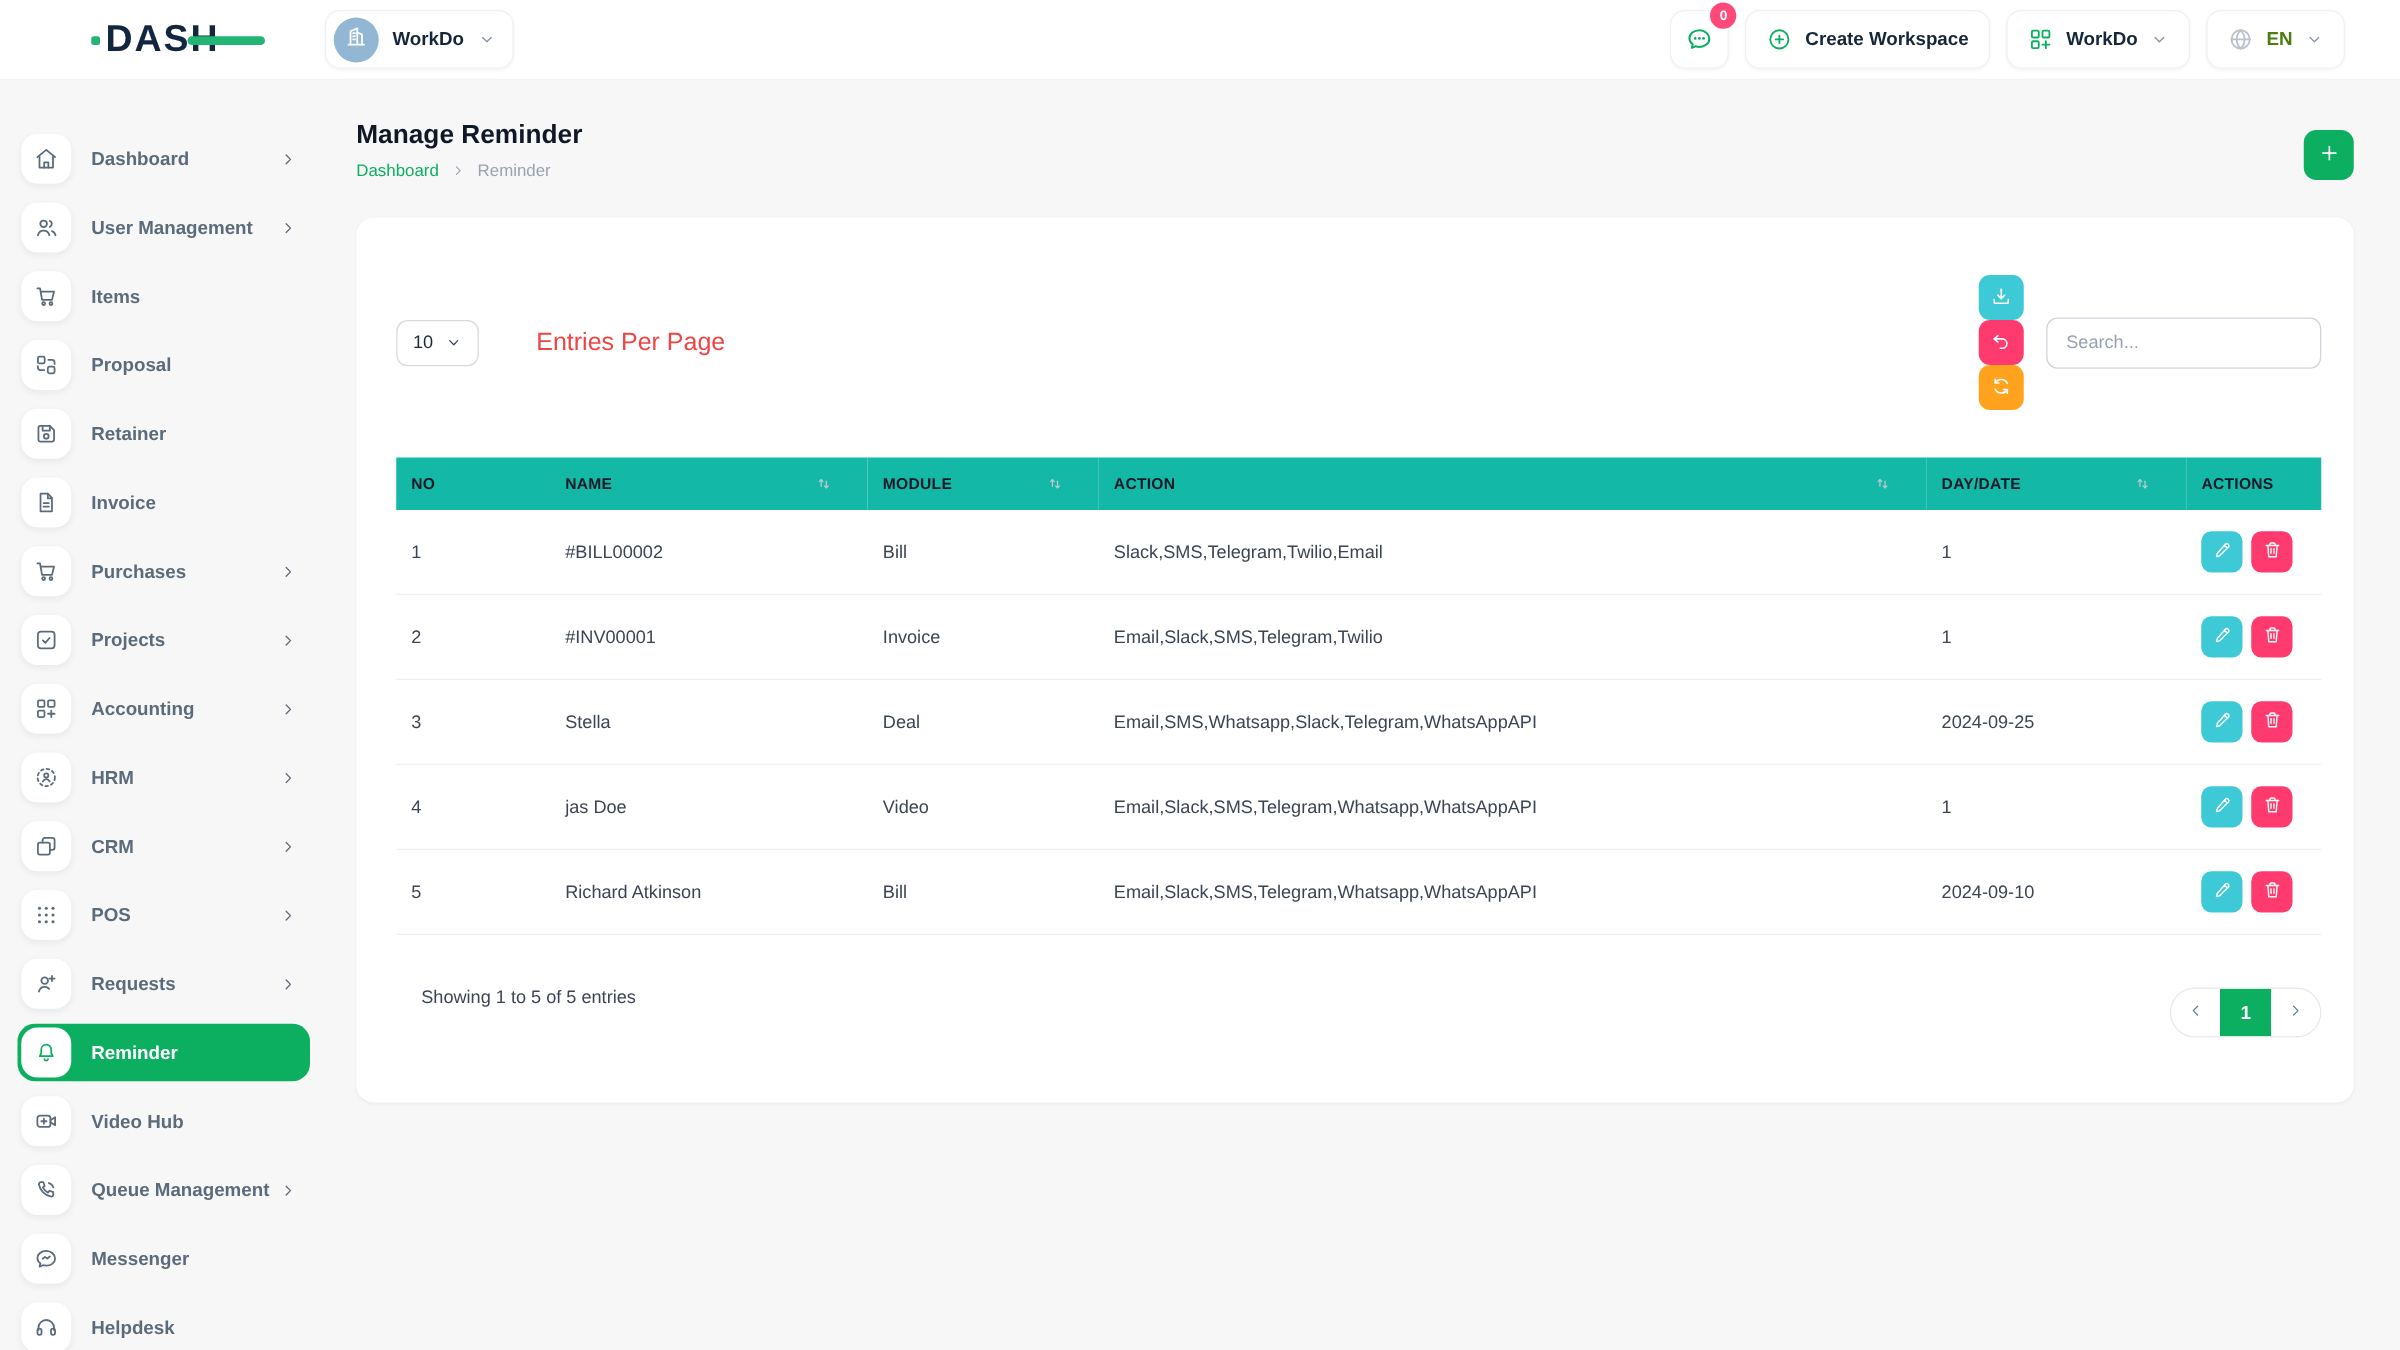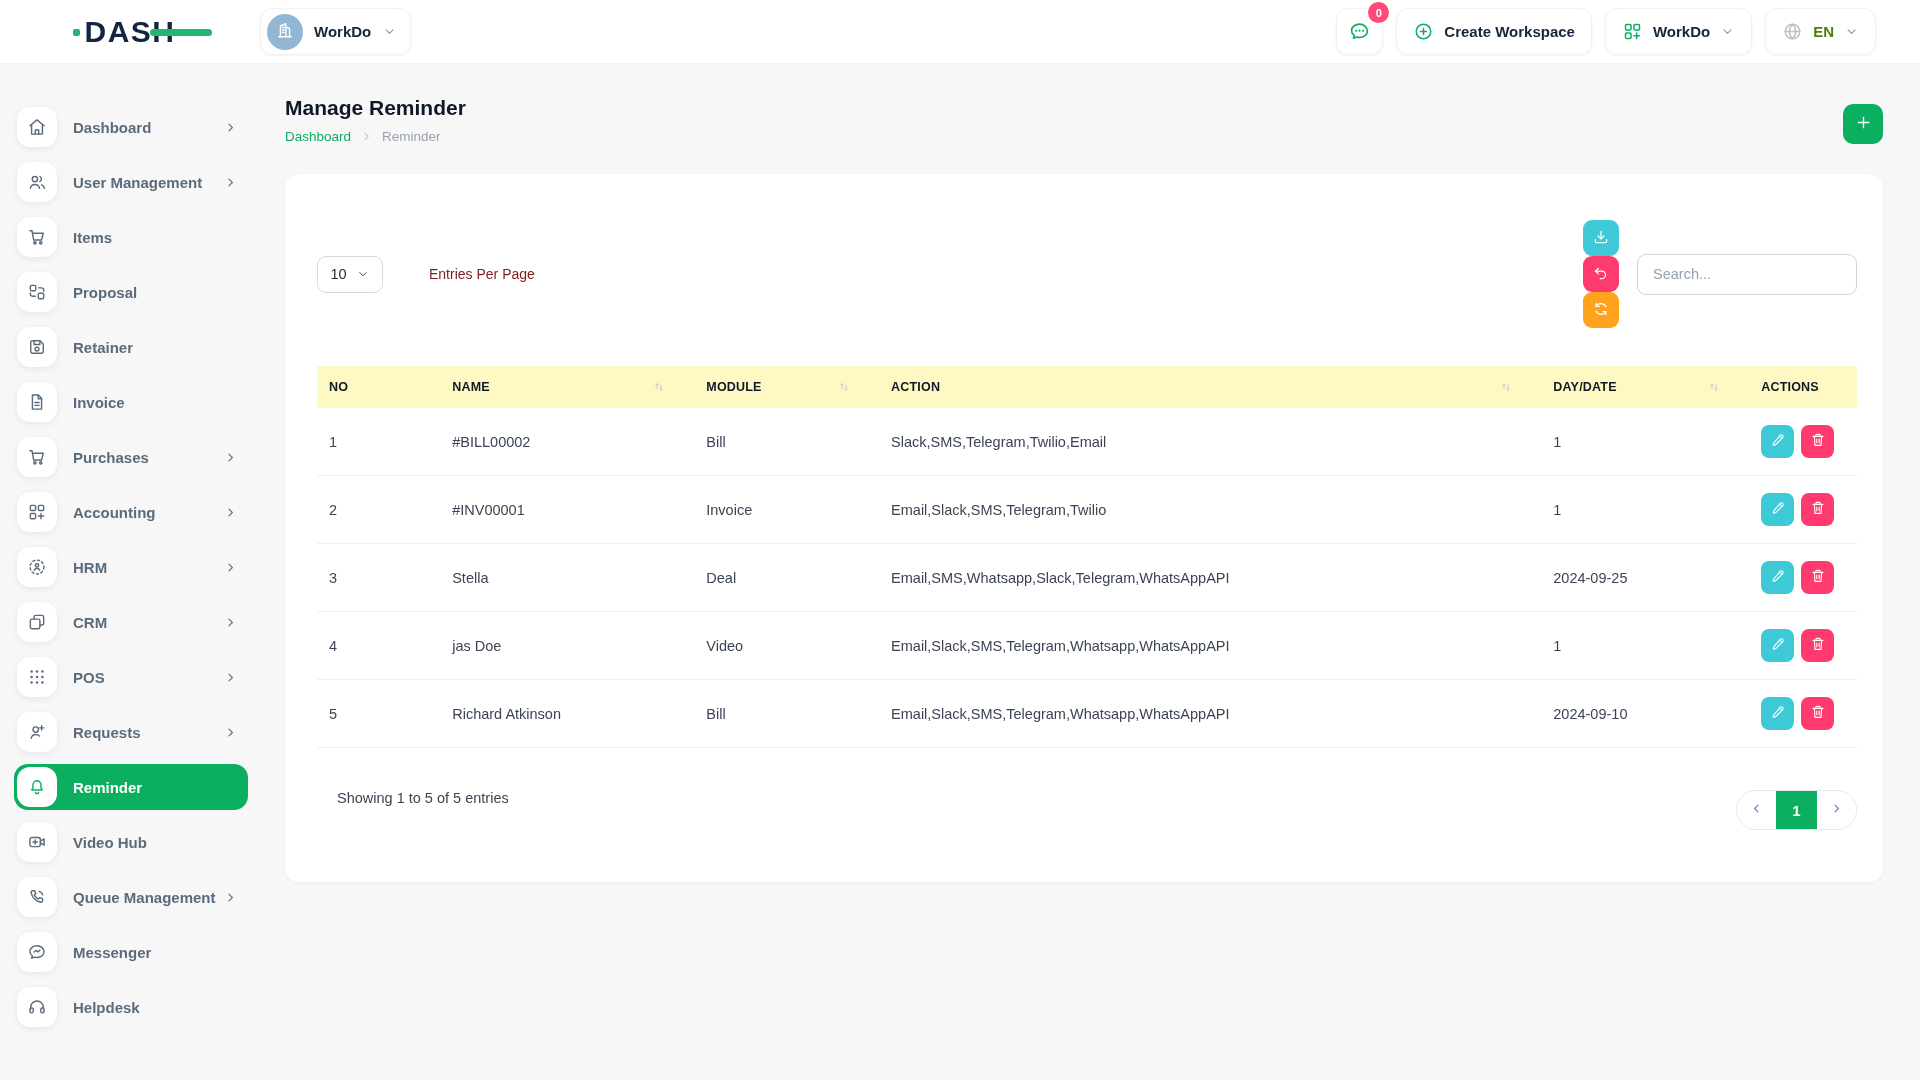--- a/index.html
+++ b/index.html
@@ -55,29 +55,29 @@
   .crumb-sep svg { width:13px; height:13px; }
   .crumb-current { color:#9aa2af; }
   .add-btn { width:40px; height:40px; border:none; border-radius:10px; background:#0caf60; color:#fff; display:flex; align-items:center; justify-content:center; cursor:pointer; margin-top:8px; }
   .add-btn svg { width:19px; height:19px; }
 
   .card { margin-top:30px; background:#fff; border-radius:14px; padding:46px 26px 52px 32px; box-shadow:0 1px 3px rgba(16,24,40,.05); }
 
   .toolbar { display:flex; align-items:center;gap:32px; }
   .entries-select { width:66px; height:37px; border:1px solid #d7dbe0; border-radius:9px; display:flex; align-items:center; justify-content:center; gap:9px; font-size:14.5px; color:#1f2937; background:#fff; cursor:pointer; }
   .entries-select .chev svg { width:14px; height:14px; color:#344054; }
-  .entries-label { margin-left:14px; font-size:14px; color:#7f1d1d; }
+  .entries-label { margin-left:14px; font-size:20px; color:#ef4444; }
   .toolbar-right { margin-left:auto; display:flex; align-items:center; }
   .tool-btn { width:36px; height:36px; border:none; border-radius:9px; color:#fff; display:flex; align-items:center; justify-content:center; cursor:pointer; margin-left:9px; }
   .tool-btn svg { width:18px; height:18px; }
   .search-input { margin-left:18px; width:220px; height:41px; border:1px solid #cfd4dc; border-radius:9px; padding:0 15px; font-size:14.5px; color:#344054; font-family:inherit; background:#fff; }
   .search-input::placeholder { color:#98a2b3; }
 
   table { width:100%; border-collapse:collapse; margin-top:38px; table-layout:fixed; }
-  thead th { background:#fef9c3; text-align:left; padding:14px 12px; font-size:12.5px; font-weight:700; color:#101828; letter-spacing:.2px; }
+  thead th { background:#14b8a6; text-align:left; padding:14px 12px; font-size:12.5px; font-weight:700; color:#101828; letter-spacing:.2px; }
   .th-inner { display:flex; align-items:center; }
   .sort-icon { margin-left:auto; color:#c3c9d3; display:flex; padding-right:16px; cursor:pointer; }
   .sort-icon svg { width:14px; height:14px; }
   tbody td { padding:17px 12px; font-size:14.5px; color:#3c4454; border-bottom:1px solid #eef0f3; }
   .row-btn { width:33px; height:33px; border:none; border-radius:8px; color:#fff; display:inline-flex; align-items:center; justify-content:center; cursor:pointer; margin-right:7px; vertical-align:middle; }
   .row-btn svg { width:16px; height:16px; }
 
   .card-foot { display:flex; justify-content:space-between; margin-top:42px;margin-left:20px; }
   .showing { font-size:14.5px; color:#3c4454; }
   .pager { display:flex; align-items:stretch; border:1px solid #e4e7ec; border-radius:21px; overflow:hidden; height:40px; background:#fff; }
@@ -245,20 +245,34 @@
         </div>
         <div class="side-item">
           <span class="side-icon">
             <svg viewBox="0 0 24 24" width="20" height="20" fill="none" stroke="currentColor" stroke-width="1.7" stroke-linecap="round" stroke-linejoin="round">
               <circle cx="9.5" cy="19" r="1.4"></circle>
               <circle cx="16.5" cy="19" r="1.4"></circle>
               <path d="M3.5 4.5H6l2 11h9.5l2-8H7"></path>
             </svg>
           </span>
           <span class="side-label">Purchases</span>
+          <span class="side-chev">
+            <svg viewBox="0 0 24 24" width="20" height="20" fill="none" stroke="currentColor" stroke-width="1.7" stroke-linecap="round" stroke-linejoin="round">
+              <path d="m9.5 6.5 5.5 5.5-5.5 5.5"></path>
+            </svg>
+          </span>
+        </div>
+        <div class="side-item">
+          <span class="side-icon">
+            <svg viewBox="0 0 24 24" width="20" height="20" fill="none" stroke="currentColor" stroke-width="1.7" stroke-linecap="round" stroke-linejoin="round">
+              <rect x="4" y="4" width="16" height="16" rx="3"></rect>
+              <path d="m8.8 12.4 2.3 2.3 4.1-4.6"></path>
+            </svg>
+          </span>
+          <span class="side-label">Projects</span>
           <span class="side-chev">
             <svg viewBox="0 0 24 24" width="20" height="20" fill="none" stroke="currentColor" stroke-width="1.7" stroke-linecap="round" stroke-linejoin="round">
               <path d="m9.5 6.5 5.5 5.5-5.5 5.5"></path>
             </svg>
           </span>
         </div>
         <div class="side-item">
           <span class="side-icon">
             <svg viewBox="0 0 24 24" width="20" height="20" fill="none" stroke="currentColor" stroke-width="1.7" stroke-linecap="round" stroke-linejoin="round">
               <rect x="4" y="4" width="6.3" height="6.3" rx="1.2"></rect>

